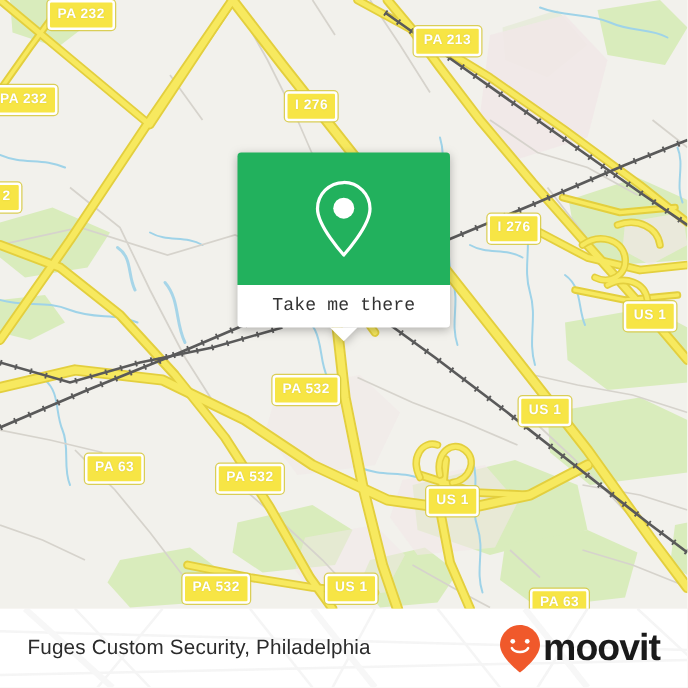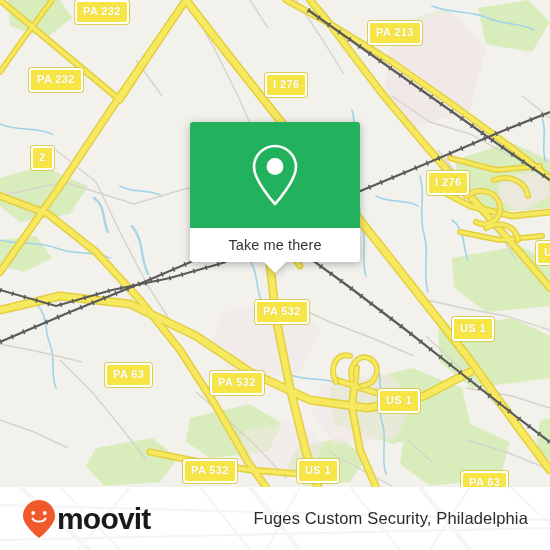--- a/index.html
+++ b/index.html
@@ -27,21 +27,20 @@
     border-radius:3px;
     color:#ffffff;
     font-size:11px;
     font-weight:bold;
     letter-spacing:.4px;
     line-height:1;
     padding:4px 6px 5px 6px;
     white-space:nowrap;
     text-shadow:0 0 1px rgba(180,170,40,.55);
     box-shadow:0 0 0 1px rgba(214,200,60,.85);
-    margin-left:37px;
   }
 
   
   #popup {
     position:absolute;
     left:190px; top:122px;
     width:170px;
     filter:drop-shadow(0 2px 4px rgba(0,0,0,.28));
   }
   #popup-head {
@@ -53,20 +52,21 @@
   #popup-body {
     height:34px;
     background:#ffffff;
     border-radius:0 0 3px 3px;
     display:flex; align-items:center; justify-content:center;
   }
   #popup-label {
     font-size:14.5px;
     color:#333333;
     letter-spacing:.1px;
+    font-family:Liberation Mono, monospace;
   }
   #popup-tail {
     position:absolute;
     left:50%; margin-left:-11px; top:140px;
     width:0; height:0;
     border-left:11px solid transparent;
     border-right:11px solid transparent;
     border-top:11px solid #ffffff;
   }
 
@@ -305,25 +305,25 @@
       <path d="M510,487 L550,524"></path>
     </g>
     <g stroke="#e4e4e4" stroke-width="5" fill="none">
       <path d="M20,487 L90,550"></path>
       <path d="M250,487 L300,550"></path>
       <path d="M420,487 L470,550"></path>
     </g>
   </svg>
 
   <div id="footer-inner">
+    <div id="place-title">Fuges Custom Security, Philadelphia</div>
+
     <div id="moovit-logo">
       <svg width="34" height="40" viewBox="0 0 34 40">
         <path d="M17 1 C8.2 1 1 8.2 1 17 C1 27 17 39 17 39 C17 39 33 27 33 17 C33 8.2 25.8 1 17 1 Z" fill="#f0592b"></path>
         <circle cx="11.2" cy="14" r="1.9" fill="#ffffff"></circle>
         <circle cx="22.8" cy="14" r="1.9" fill="#ffffff"></circle>
         <path d="M10.5 19.5 C12.8 23.6 21.2 23.6 23.5 19.5" stroke="#ffffff" stroke-width="2" fill="none" stroke-linecap="round"></path>
       </svg>
       <span id="moovit-wordmark">moovit</span>
     </div>
-
-    <div id="place-title">Fuges Custom Security, Philadelphia</div>
   </div>
 </div>
 
 </body></html>

